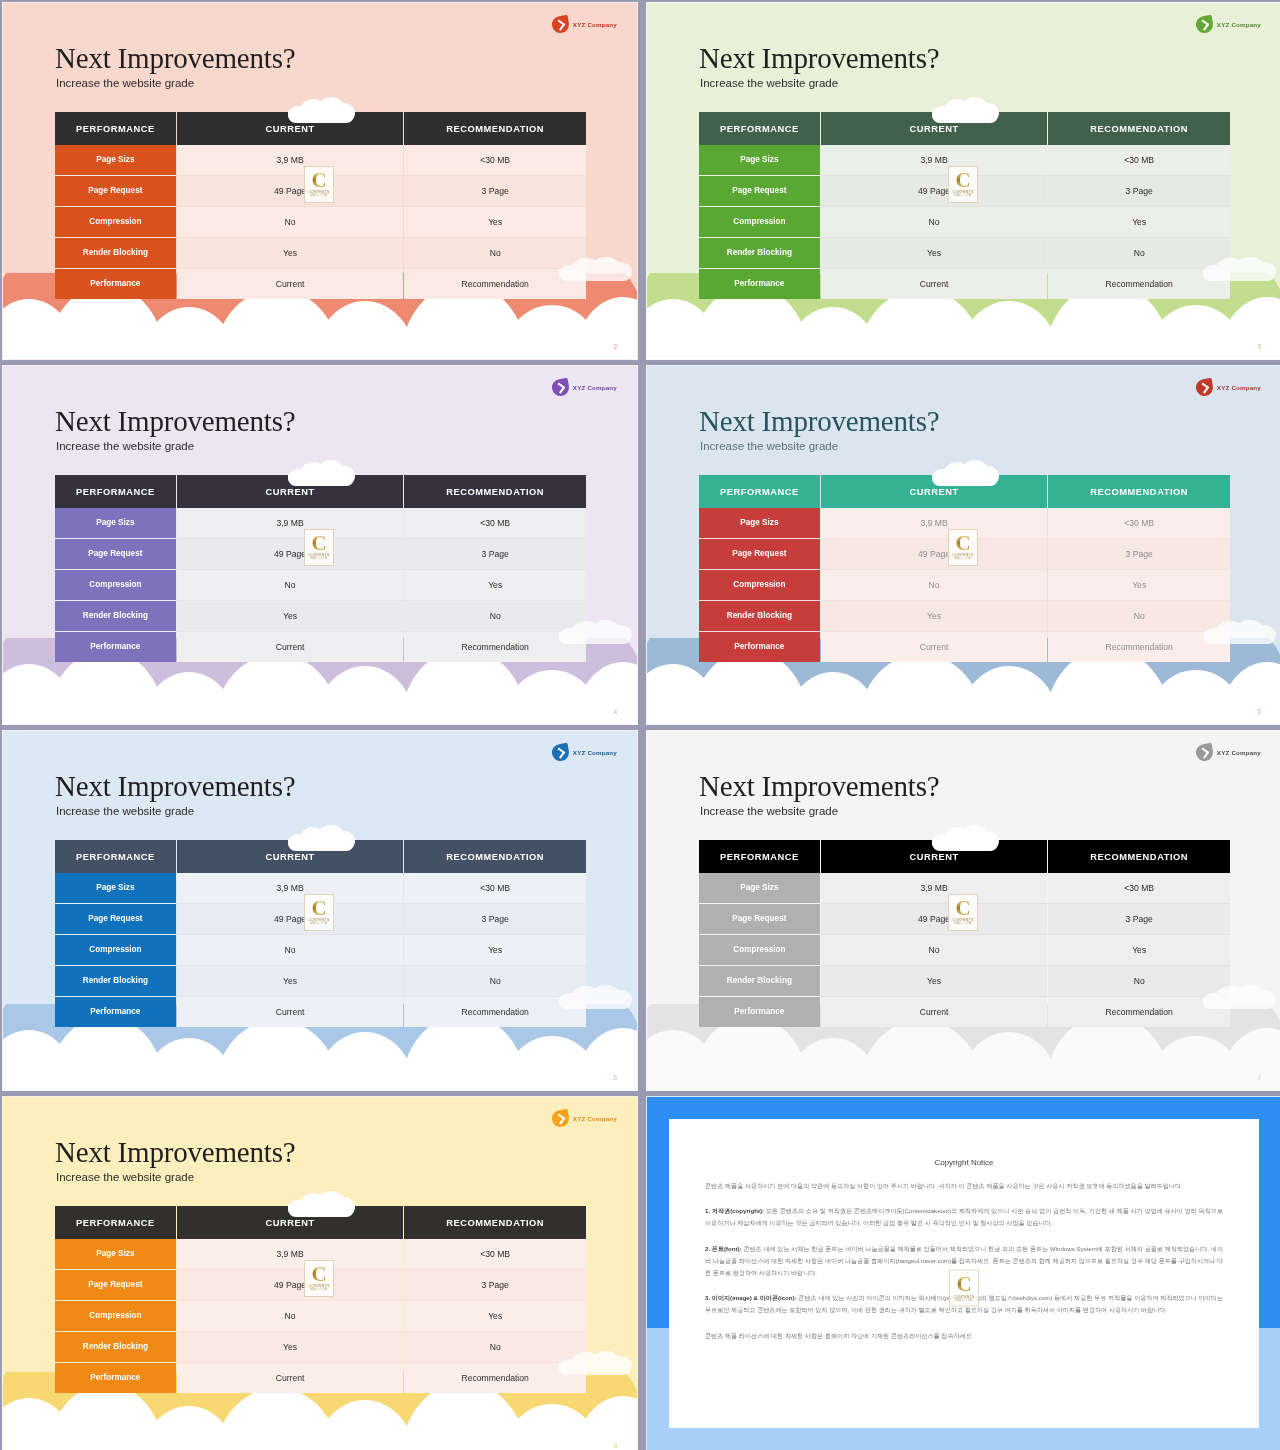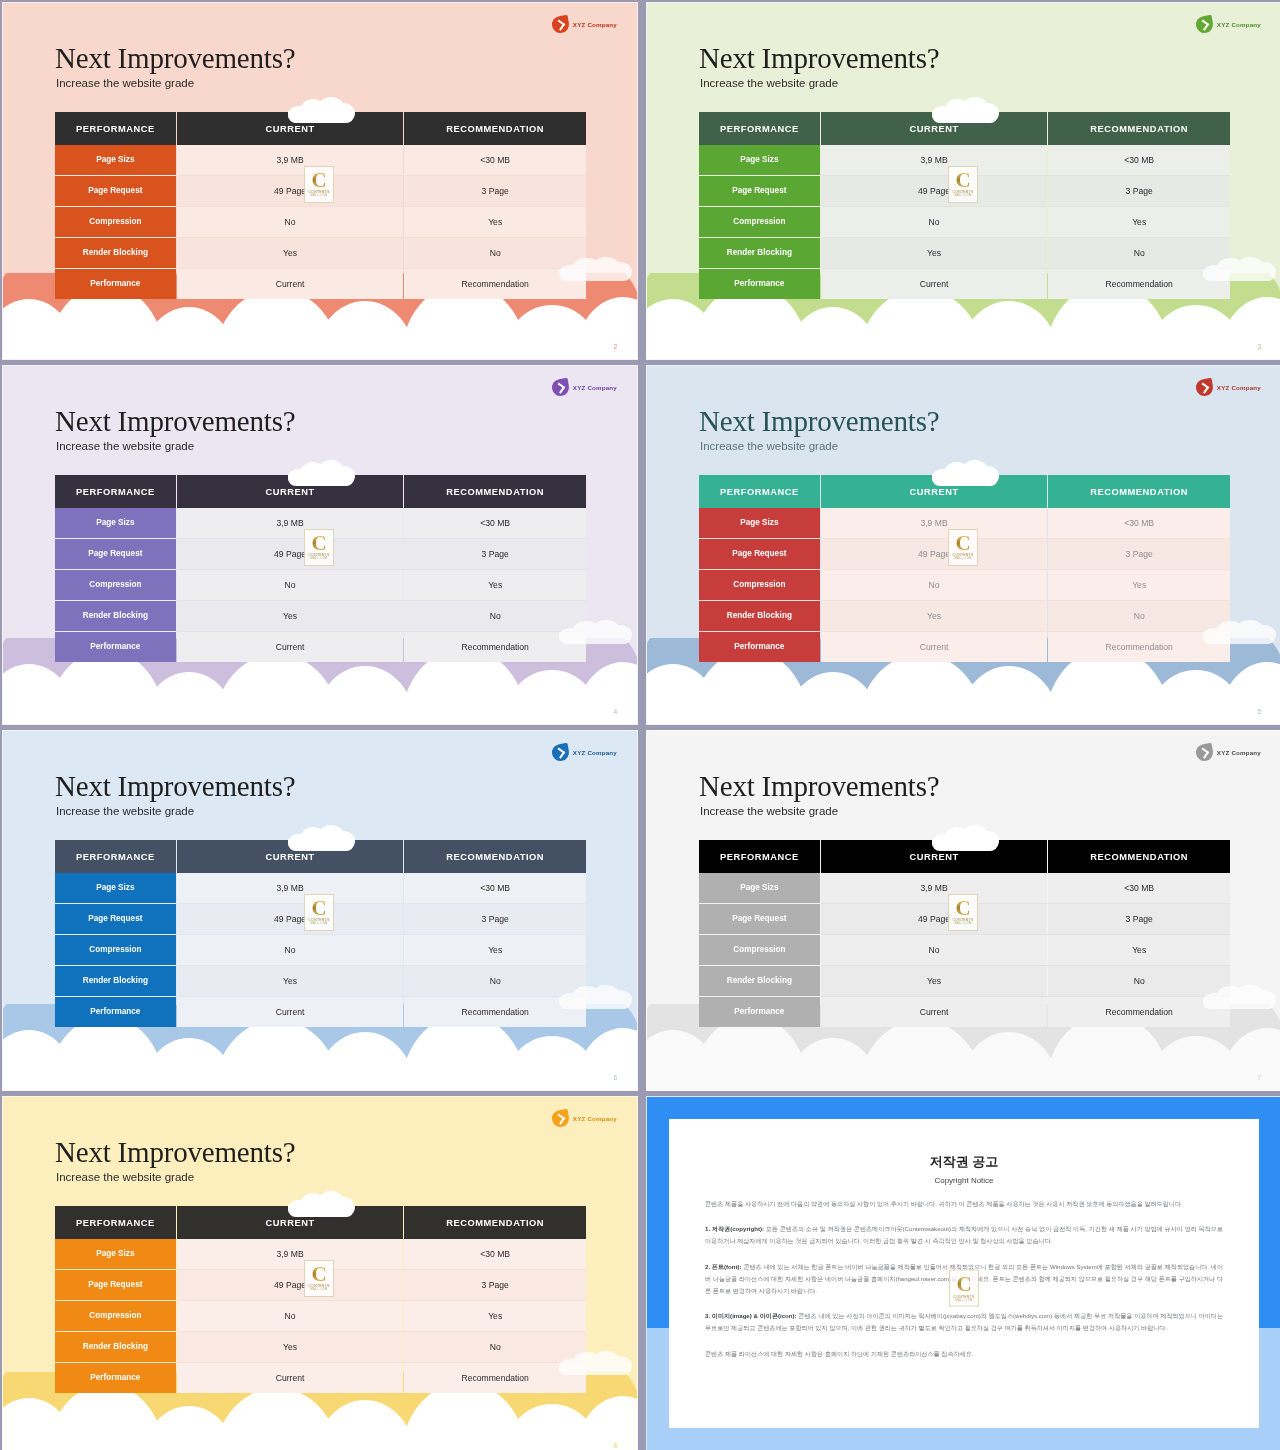--- a/index.html
+++ b/index.html
@@ -821,21 +821,20 @@
         <div class="bump" style="left: 500px; bottom: 0px; width: 98px; height: 54px; background: rgb(255, 255, 255);"></div>
         <div class="bump" style="left: 572px; bottom: 0px; width: 96px; height: 62px; background: rgb(255, 255, 255);"></div>
         <div style="position: absolute; left: 0px; right: 0px; bottom: 0px; height: 26px; background: rgb(255, 255, 255);"></div>
       </div>
       <div class="pagenum" style="color: rgb(240, 207, 117);">8</div>
     </div>
     <div class="slide" style="background: rgb(167, 207, 248);">
       <div class="cp-band-top" style="background: rgb(47, 142, 244);"></div>
       <div class="cp-band-bot" style="background: rgb(167, 207, 248);"></div>
       <div class="cp-card">
-        <div class="cp-h1">저작권 공고</div>
         <div class="cp-h2">Copyright Notice</div>
         <div class="cp-p">콘텐츠 제품을 사용하시기 전에 다음의 약관에 동의하실 사항이 있어 주시기 바랍니다. 귀하가 이 콘텐츠 제품을 사용하는 것은 사용시 저작권 보호에 동의하셨음을 알려드립니다.</div>
         <div class="cp-p"><b>1. 저작권(copyright): </b>모든 콘텐츠의 소유 및 저작권은 콘텐츠메이크아웃(Contentstakeout)의 제작자에게 있으니 사전 승낙 없이 금전적 이득, 기간한 새 제품 사기 방법에 유사이 영리 목적으로 이용하거나 제삼자에게 이용하는 것은 금지되어 있습니다. 이러한 금법 행위 발견 시 즉각적인 민사 및 형사상의 사법을 받습니다.</div>
         <div class="cp-p"><b>2. 폰트(font): </b>콘텐츠 내에 있는 서체는 한글 폰트는 네이버 나눔글꼴을 제작물로 만들어서 제작되었으니 한글 외의 모든 폰트는 Windows System에 포함된 서체와 글꼴로 제작되었습니다. 네이버 나눔글꼴 라이선스에 대한 자세한 사항은 네이버 나눔글꼴 홈페이지(hangeul.naver.com)를 접속하세요. 폰트는 콘텐츠와 함께 제공되지 않으므로 필요하실 경우 해당 폰트를 구입하시거나 다른 폰트로 변경하여 사용하시기 바랍니다.</div>
         <div class="cp-p"><b>3. 이미지(image) &amp; 아이콘(icon): </b>콘텐츠 내에 있는 사진과 아이콘의 이미지는 픽사베이(pixabay.com)와 웹도일스(webdiys.com) 등에서 제공한 무료 저작물을 이용하여 제작되었으니 아이디는 무료로만 제공되고 콘텐츠에는 포함되어 있지 않으며, 이에 관한 권리는 귀하가 별도로 확인하고 필요하실 경우 여기를 취득하셔서 이미지를 변경하여 사용하시기 바랍니다.</div>
         <div class="cp-p">콘텐츠 제품 라이선스에 대한 자세한 사항은 홈페이지 하단에 기재된 콘텐츠라이선스를 접속하세요.</div>
       </div>
       <div class="wm cp-wm" style="">
         <div class="c">C</div>
         <div class="t1">CONTENTS</div>

